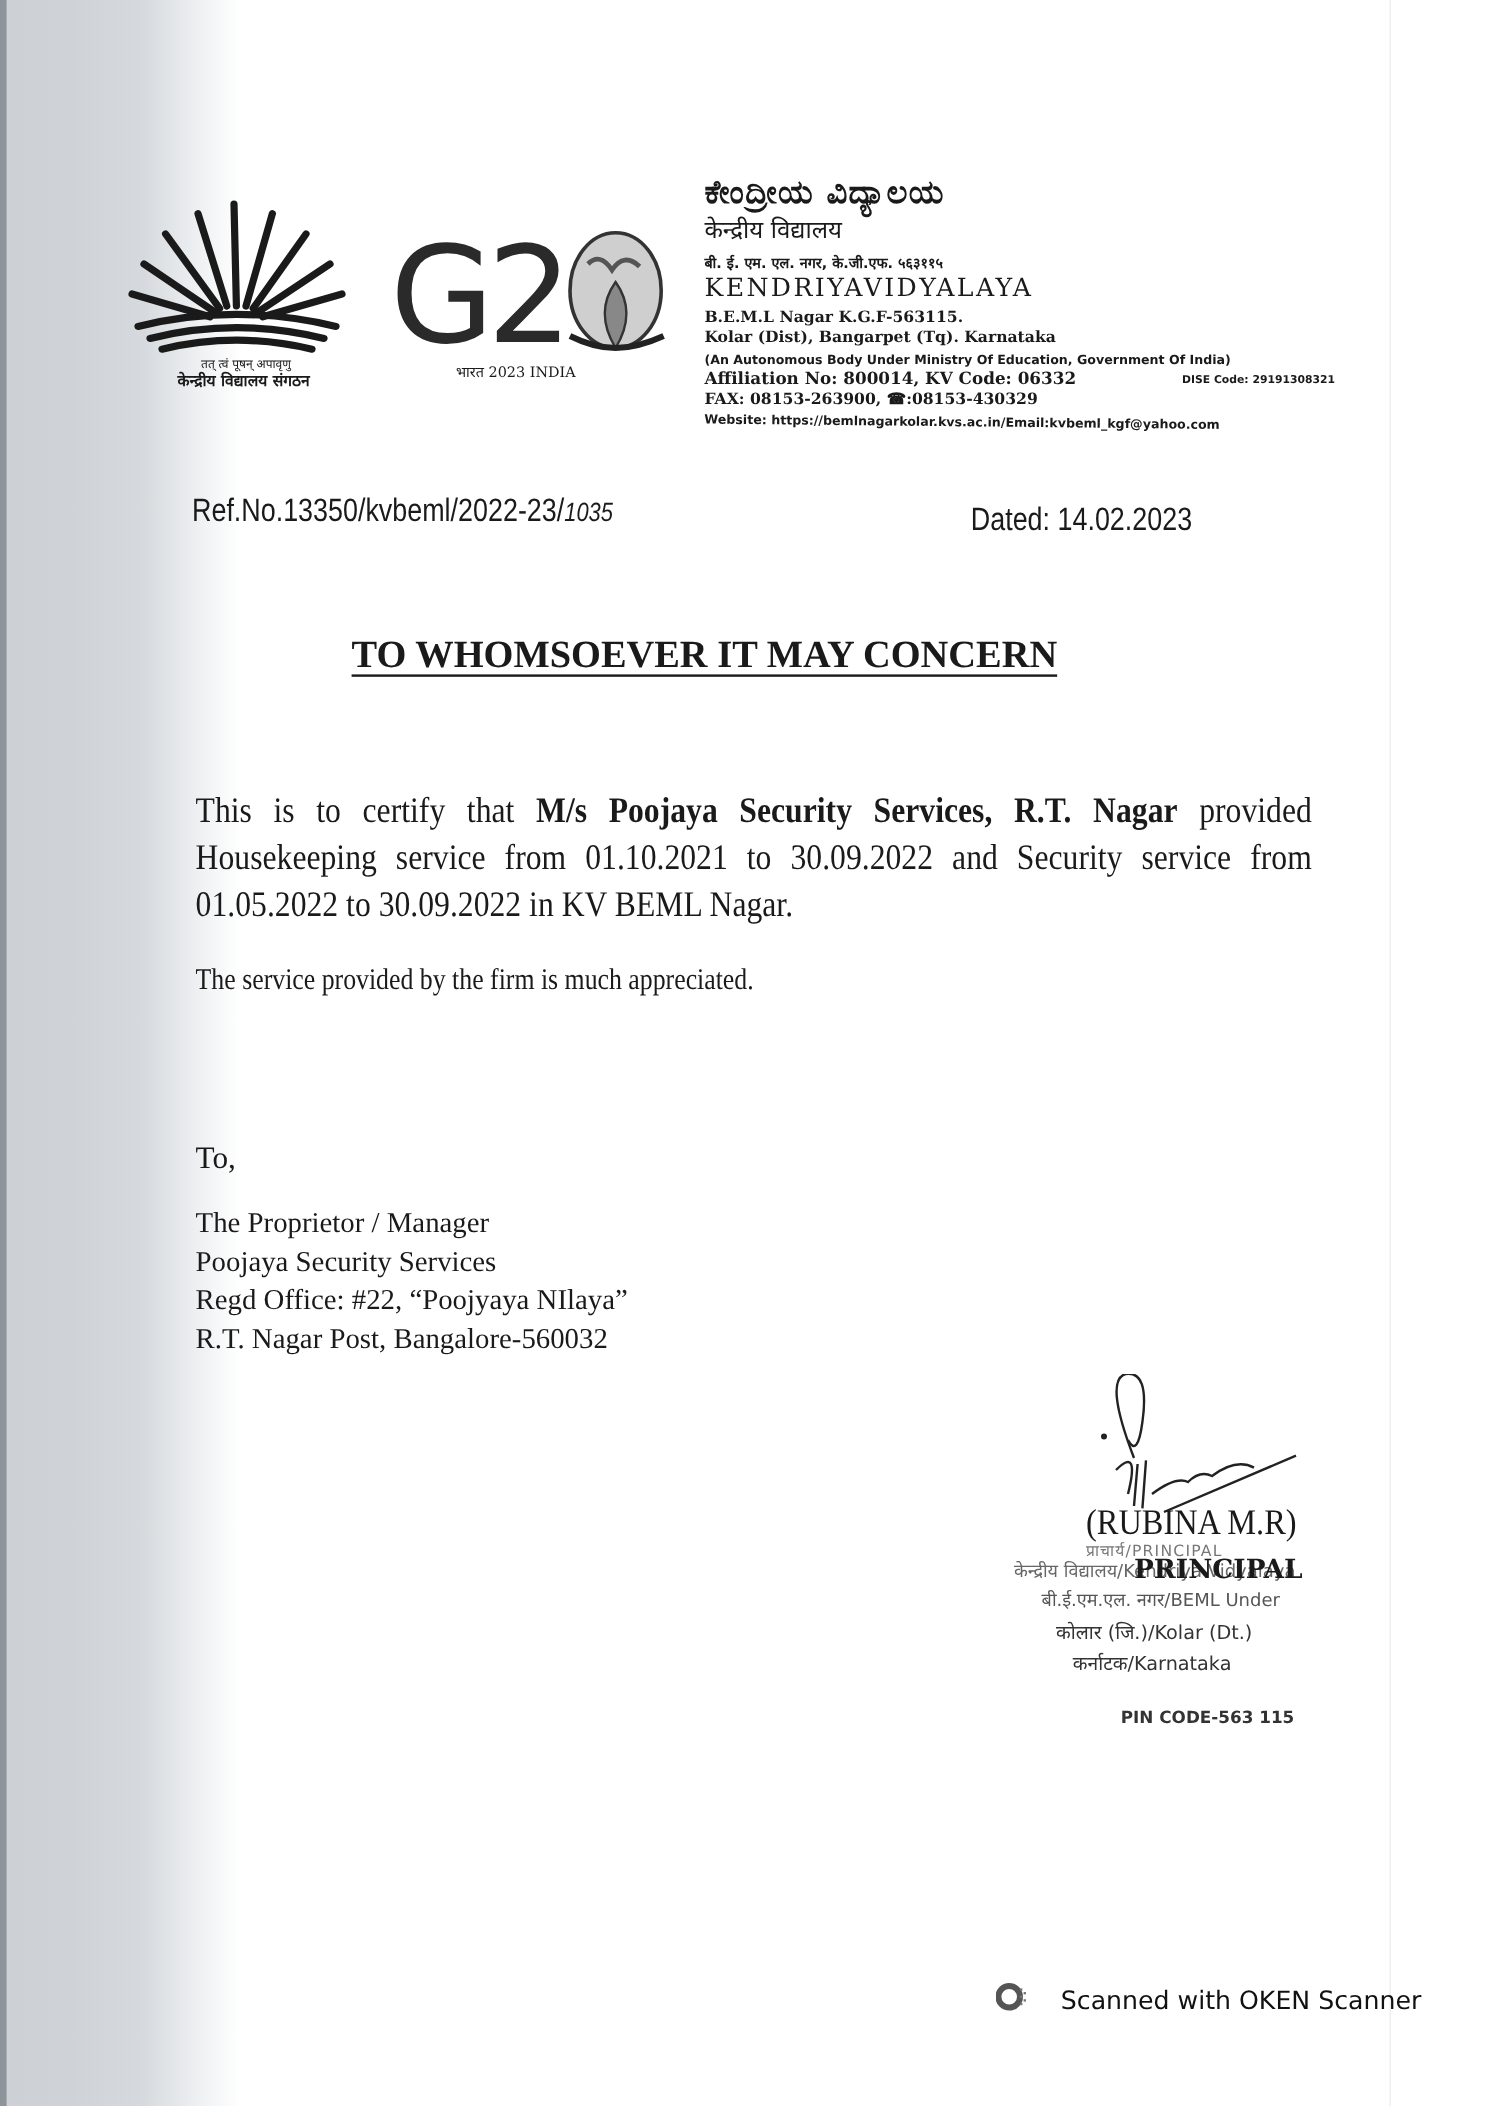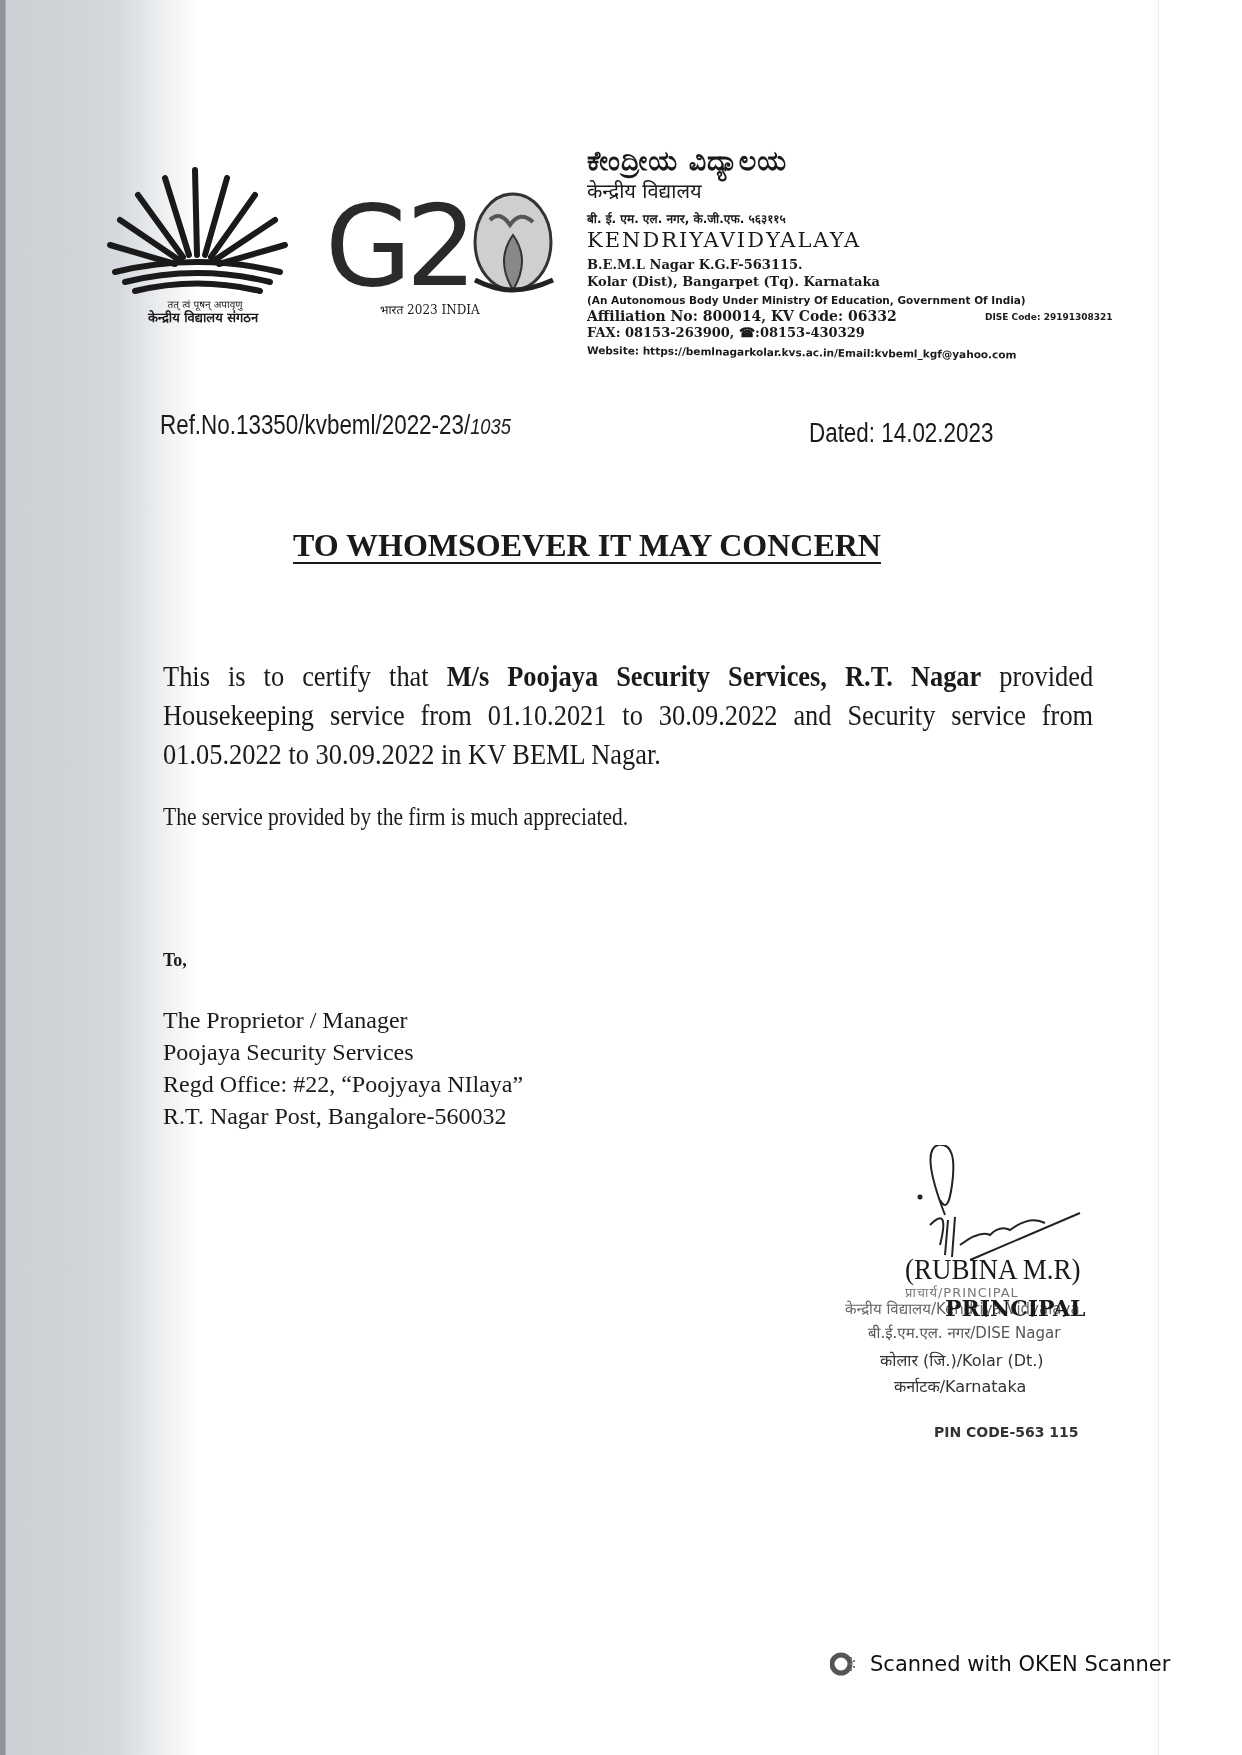--- a/index.html
+++ b/index.html
@@ -40,36 +40,36 @@
     .ref { left: 160px; top: 410px; font-size: 27px; font-family: "Liberation Sans", sans-serif; transform: scaleX(0.83); transform-origin: left; white-space: nowrap; }
     .ref-hand { font-style: italic; font-size: 22px; }
     .dated { left: 809px; top: 418px; font-size: 27px; font-family: "Liberation Sans", sans-serif; transform: scaleX(0.83); transform-origin: left; white-space: nowrap; }
 
     .title { left: 293px; top: 527px; font-size: 32px; font-weight: bold; text-decoration: underline; text-decoration-thickness: 2px; text-underline-offset: 6px; white-space: nowrap; }
 
     .para { left: 163px; top: 656px; width: 930px; font-size: 30px; line-height: 39px; text-align: justify; font-family: "Liberation Serif", serif; transform: scaleX(0.88); transform-origin: left; width: 1057px; }
     .para .firm { font-weight: bold; }
     .para2 { left: 163px; top: 803px; font-size: 25px; white-space: nowrap; transform: scaleX(0.86); transform-origin: left; }
 
-    .to { left: 163px; top: 950px; font-size: 18px; font-weight: bold; }
+    .to { left: 163px; top: 950px; font-size: 26px; }
     .addr { left: 163px; top: 1004px; font-size: 24px; line-height: 32px; white-space: nowrap; }
 
     
     .sig { left: 900px; top: 1145px; width: 200px; height: 120px; }
     .sig-name { left: 905px; top: 1252px; font-size: 30px; white-space: nowrap; transform: scaleX(0.9); transform-origin: left; }
     .stamp { font-family: "DejaVu Sans", sans-serif; white-space: nowrap; color: #333; }
     .stamp-l1 { left: 905px; top: 1283px; font-size: 13px; color: #777; letter-spacing: 1px; }
     .stamp-l2 { left: 845px; top: 1298px; font-size: 15px; color: #666; }
     .stamp-principal { left: 945px; top: 1295px; font-family: "DejaVu Serif", serif; font-size: 22px; font-weight: bold; color: #1a1a1a; }
     .stamp-l3 { left: 868px; top: 1322px; font-size: 15px; color: #555; }
     .stamp-l4 { left: 880px; top: 1349px; font-size: 16px; }
     .stamp-l5 { left: 894px; top: 1375px; font-size: 16px; }
     .stamp-l6 { left: 934px; top: 1424px; font-size: 14px; font-weight: bold; }
 
-    .footer { left: 830px; top: 1652px; display: flex; gap: 14px; white-space: nowrap; }
+    .footer { left: 830px; top: 1652px; display: flex; align-items: center; gap: 28px; white-space: nowrap; }
     .footer-text { font-family: "DejaVu Sans", sans-serif; font-size: 21px; color: #111; }
   </style>
 </head>
 <body>
 
 <div class="scan-shadow"></div>
 <div class="scan-right"></div>
 
 <div class="abs kvs-logo">
   <svg width="185" height="140" viewBox="0 0 185 140">
@@ -143,21 +143,21 @@
       <path d="M60 100 Q80 85 90 90 Q100 80 110 85 Q130 70 145 78"></path>
       <path d="M70 115 L180 68"></path>
       <circle cx="20" cy="52" r="1.5" fill="#222"></circle>
     </g>
   </svg>
 </div>
 <div class="abs sig-name">(RUBINA M.R)</div>
 <div class="abs stamp stamp-l1">प्राचार्य/PRINCIPAL</div>
 <div class="abs stamp stamp-l2">केन्द्रीय विद्यालय/Kendriya Vidyalaya</div>
 <div class="abs stamp-principal">PRINCIPAL</div>
-<div class="abs stamp stamp-l3">बी.ई.एम.एल. नगर/DISE Nagar</div>
+<div class="abs stamp stamp-l3">बी.ई.एम.एल. नगर/BEML Under</div>
 <div class="abs stamp stamp-l4">कोलार (जि.)/Kolar (Dt.)</div>
 <div class="abs stamp stamp-l5">कर्नाटक/Karnataka</div>
 <div class="abs stamp stamp-l6">PIN CODE-563 115</div>
 
 <div class="abs footer">
   <span>
     <svg width="26" height="24" viewBox="0 0 26 24">
       <circle cx="11" cy="12" r="9" fill="none" stroke="#555" stroke-width="5"></circle>
       <g fill="#777">
         <rect x="20" y="5" width="2" height="2"></rect>

